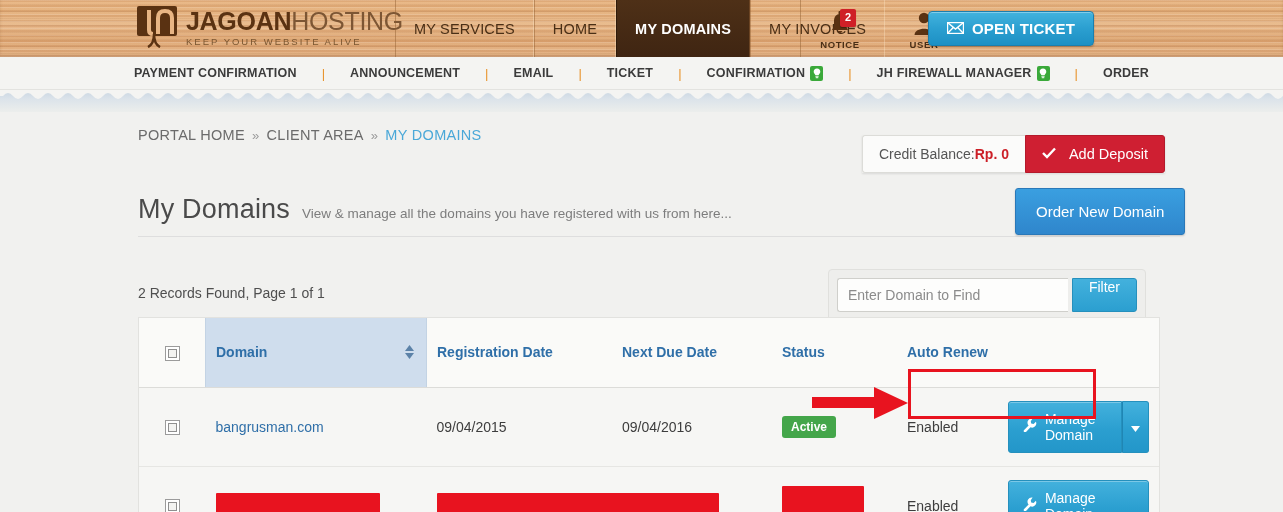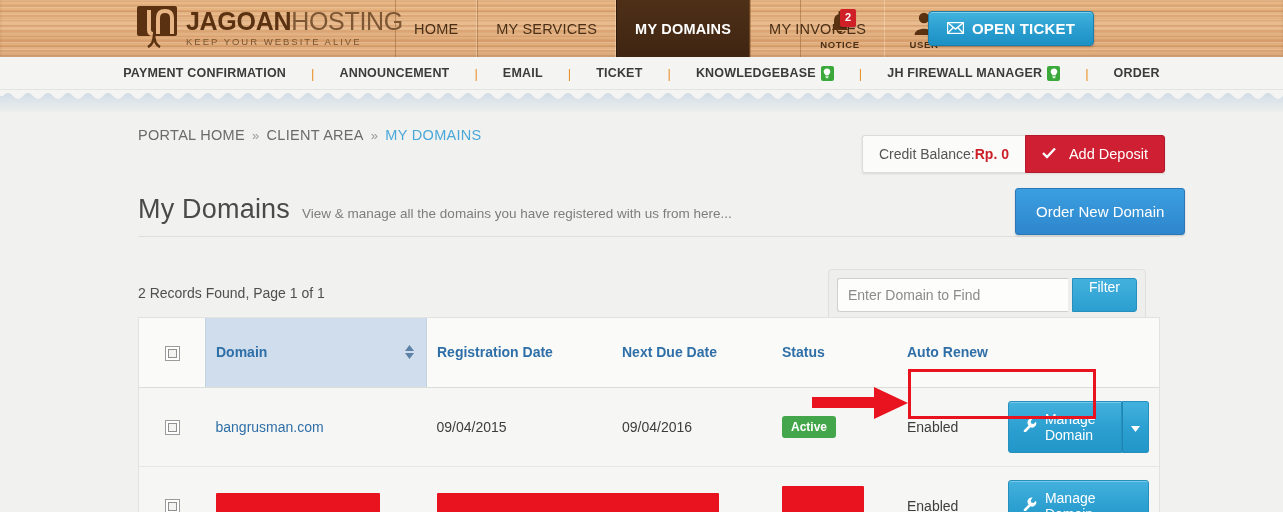--- a/index.html
+++ b/index.html
@@ -240,22 +240,22 @@
       </span>
       <span class="logo-text">
         <div class="logo-main">
           <span class="b">JAGOAN</span><span class="t">HOSTING</span>
         </div>
         <div class="logo-tag">KEEP YOUR WEBSITE ALIVE</div>
       </span>
     </div>
 
     <div class="nav-main">
+      <div class="nav-item">MY SERVICES</div>
       <div class="nav-item">HOME</div>
-      <div class="nav-item">MY SERVICES</div>
       <div class="nav-item active">MY DOMAINS</div>
       <div class="nav-item">MY INVOICES</div>
     </div>
 
     <div class="hdr-icons">
       <div class="hicon">
         <div class="glyph">
           <svg width="22" height="26" viewBox="0 0 22 26">
             <path d="M11 3 C7 3 5 6 5 10 L5 15 L3 19 L19 19 L17 15 L17 10 C17 6 15 3 11 3 Z" fill="#5a3212"></path>
             <rect x="9.5" y="0" width="3" height="4" rx="1" fill="#5a3212"></rect>
@@ -290,21 +290,21 @@
   <div class="subnav">
     <span class="s-item">PAYMENT CONFIRMATION</span>
     <span class="sep">|</span>
     <span class="s-item">ANNOUNCEMENT</span>
     <span class="sep">|</span>
     <span class="s-item">EMAIL</span>
     <span class="sep">|</span>
     <span class="s-item">TICKET</span>
     <span class="sep">|</span>
     <span class="s-item">
-      <span>KNOWLEDGEBASE</span>
+      <span>CONFIRMATION</span>
       <span class="lamp">
         <svg width="8" height="11" viewBox="0 0 8 11">
             <path d="M4 0.6 C1.8 0.6 0.7 2.2 0.7 3.7 C0.7 5 1.9 5.7 2.3 7 L5.7 7 C6.1 5.7 7.3 5 7.3 3.7 C7.3 2.2 6.2 0.6 4 0.6 Z" fill="#fff"></path>
             <rect x="2.4" y="7.7" width="3.2" height="1" fill="#fff"></rect>
             <rect x="2.7" y="9.2" width="2.6" height="1" fill="#fff"></rect>
           </svg>
       </span>
     </span>
     <span class="sep">|</span>
     <span class="s-item">

